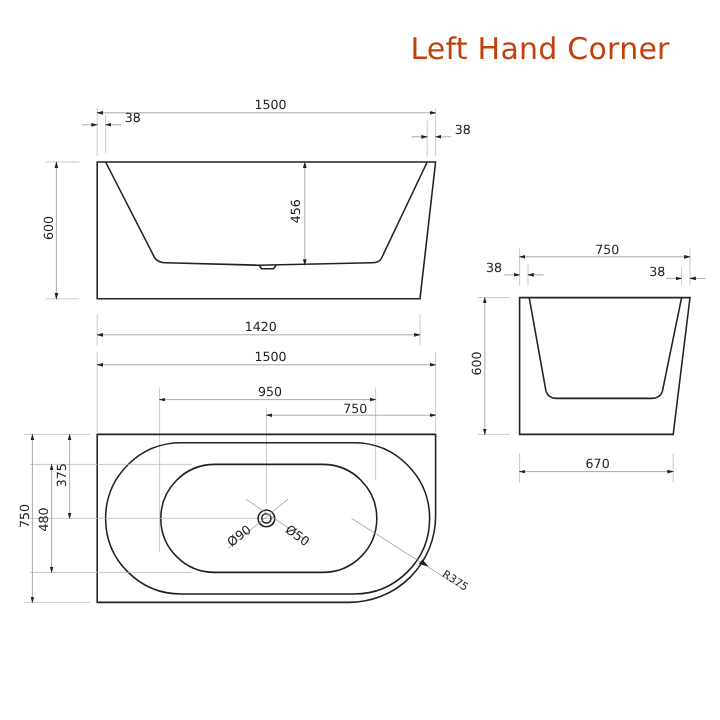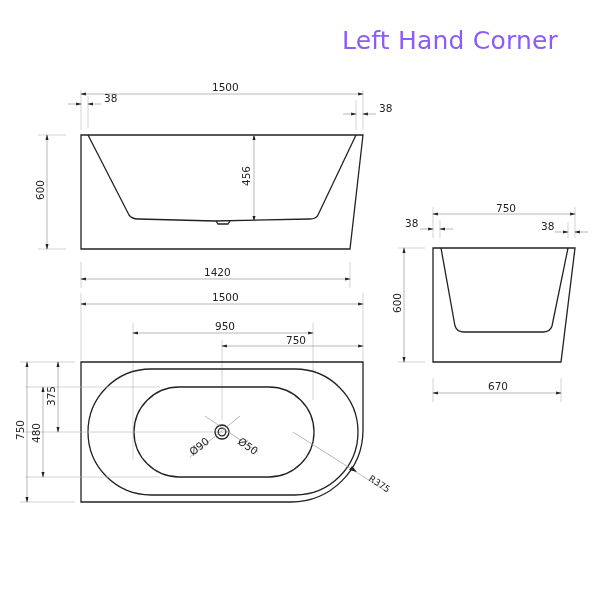--- a/index.html
+++ b/index.html
@@ -1,17 +1,17 @@
 <!DOCTYPE html>
 <html><head>
 <meta charset="utf-8">
 <style>
   html, body { margin: 0; padding: 0; background: #ffffff; }
   body { width: 600px; height: 600px; position: relative; overflow: hidden; font-family: "DejaVu Sans", sans-serif; }
-  .title { position: absolute; left: 342px; top: 26px; font-size: 25px; color: #8b5cf6; font-family: "DejaVu Sans", sans-serif; letter-spacing: 0.2px; }
+  .title { position: absolute; left: 342px; top: 26px; font-size: 25px; color: #c2410c; font-family: "DejaVu Sans", sans-serif; letter-spacing: 0.2px; }
   svg { position: absolute; left: 0; top: 0; }
   .outline { fill: none; stroke: #222; stroke-width: 1.3; }
   .dim { stroke: #9a9a9a; stroke-width: 0.7; fill: none; }
   .ext { stroke: #b5b5b5; stroke-width: 0.6; fill: none; }
   .arrow { fill: #222; }
   .lbl { font-family: "DejaVu Sans", sans-serif; font-size: 10.5px; fill: #222; }
 </style>
 </head>
 <body>
 

